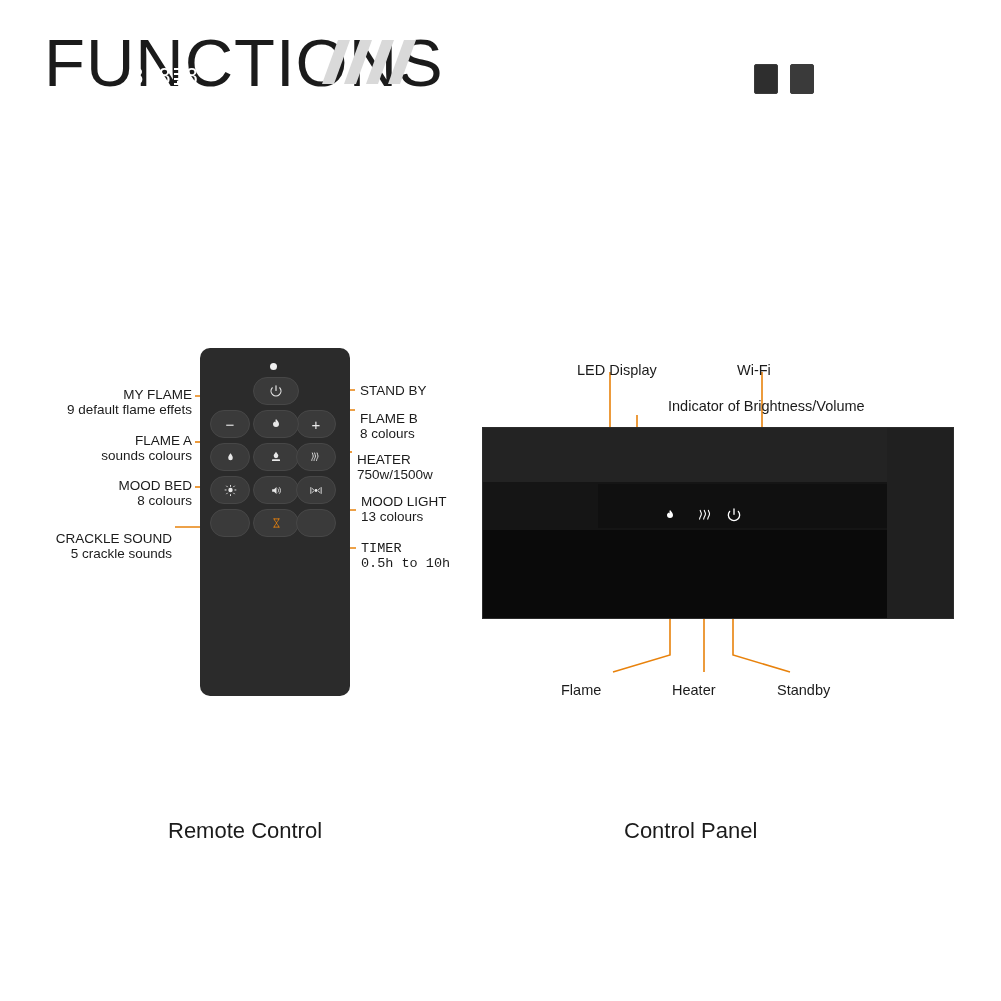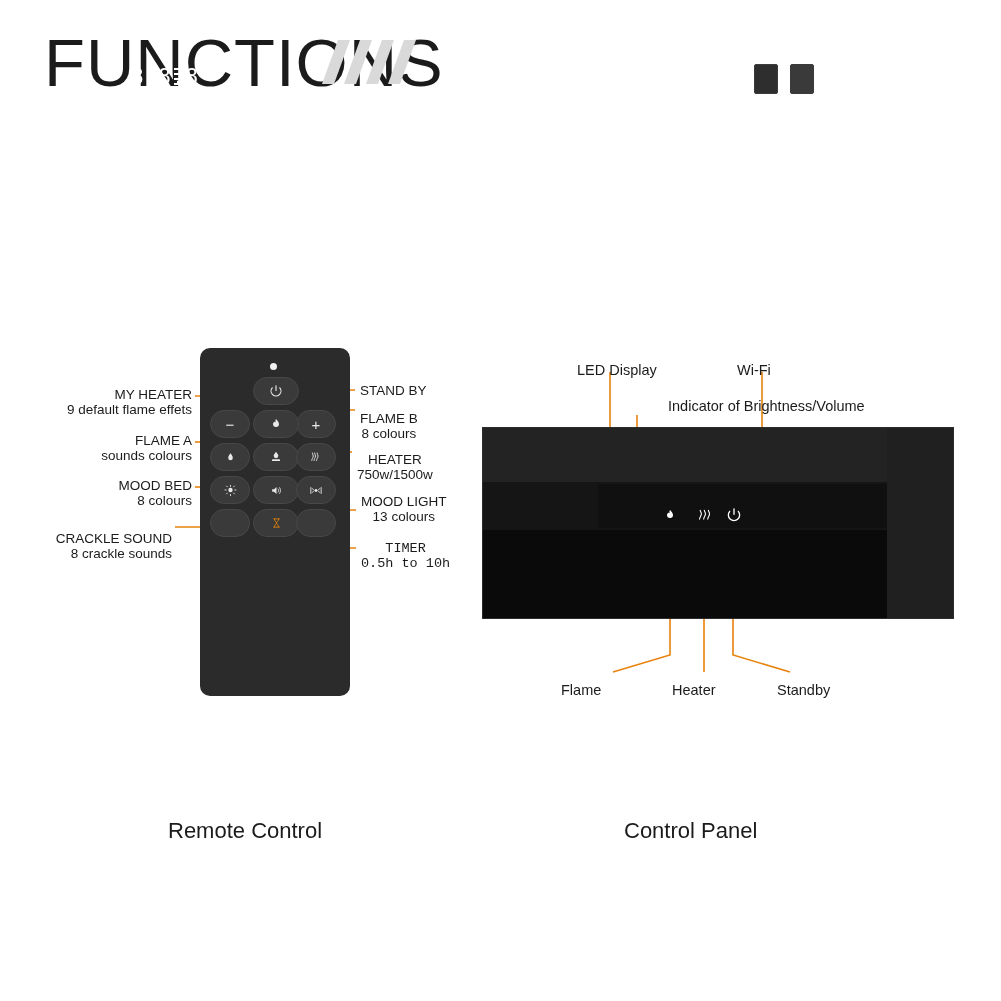--- a/index.html
+++ b/index.html
@@ -82,21 +82,21 @@
   
   .lbl {
     position: absolute;
     font-size: 13.5px;
     color: #1b1b1b;
     line-height: 15px;
     white-space: nowrap;
   }
   .lbl .ttl { display: block; }
   .lbl .sub { display: block; }
-  .lbl.right { text-align: center; }
+  .lbl.right { text-align: left; }
   .lbl.left { text-align: right; }
   
   .svg-layer {
     position: absolute;
     left: 0;
     top: 0;
     width: 1001px;
     height: 1001px;
     pointer-events: none;
   }
@@ -322,21 +322,21 @@
   <div class="rbtn round" style="left:10px; top:161px;"></div>
   <div class="rbtn wide" style="left:53px; top:161px;">
     <svg width="11" height="14" viewBox="0 0 24 24" fill="none" stroke="#E8820C" stroke-width="1.8" stroke-linecap="round">
       <path d="M6 3h12M6 21h12M7 3c0 5 5 6 5 9s-5 4-5 9M17 3c0 5-5 6-5 9s5 4 5 9"></path>
     </svg>
   </div>
   <div class="rbtn round" style="left:96px; top:161px;"></div>
 </div>
 
 <div class="lbl left" style="left:0px; top:387px; width:192px;">
-  <span class="ttl">MY HEATER</span>
+  <span class="ttl">MY FLAME</span>
   <span class="sub">9 default flame effets</span>
 </div>
 <div class="lbl right" style="left:360px; top:383px;">
   <span class="ttl">STAND BY</span>
 </div>
 <div class="lbl right" style="left:360px; top:411px;">
   <span class="ttl">FLAME B</span>
   <span class="sub">8 colours</span>
 </div>
 <div class="lbl left" style="left:0px; top:433px; width:192px;">
@@ -350,21 +350,21 @@
 <div class="lbl left" style="left:0px; top:478px; width:192px;">
   <span class="ttl">MOOD BED</span>
   <span class="sub">8 colours</span>
 </div>
 <div class="lbl right" style="left:361px; top:494px;">
   <span class="ttl">MOOD LIGHT</span>
   <span class="sub">13 colours</span>
 </div>
 <div class="lbl left" style="left:0px; top:531px; width:172px;">
   <span class="ttl">CRACKLE SOUND</span>
-  <span class="sub">8 crackle sounds</span>
+  <span class="sub">5 crackle sounds</span>
 </div>
 <div class="lbl right" style="left:361px; top:541px;font-family:Liberation Mono, monospace;">
   <span class="ttl">TIMER</span>
   <span class="sub">0.5h to 10h</span>
 </div>
 
 <div class="panel-outer">
   <div class="panel-strip-top"></div>
   <div class="panel-inner-dark"></div>
   <div class="panel-bar"></div>

